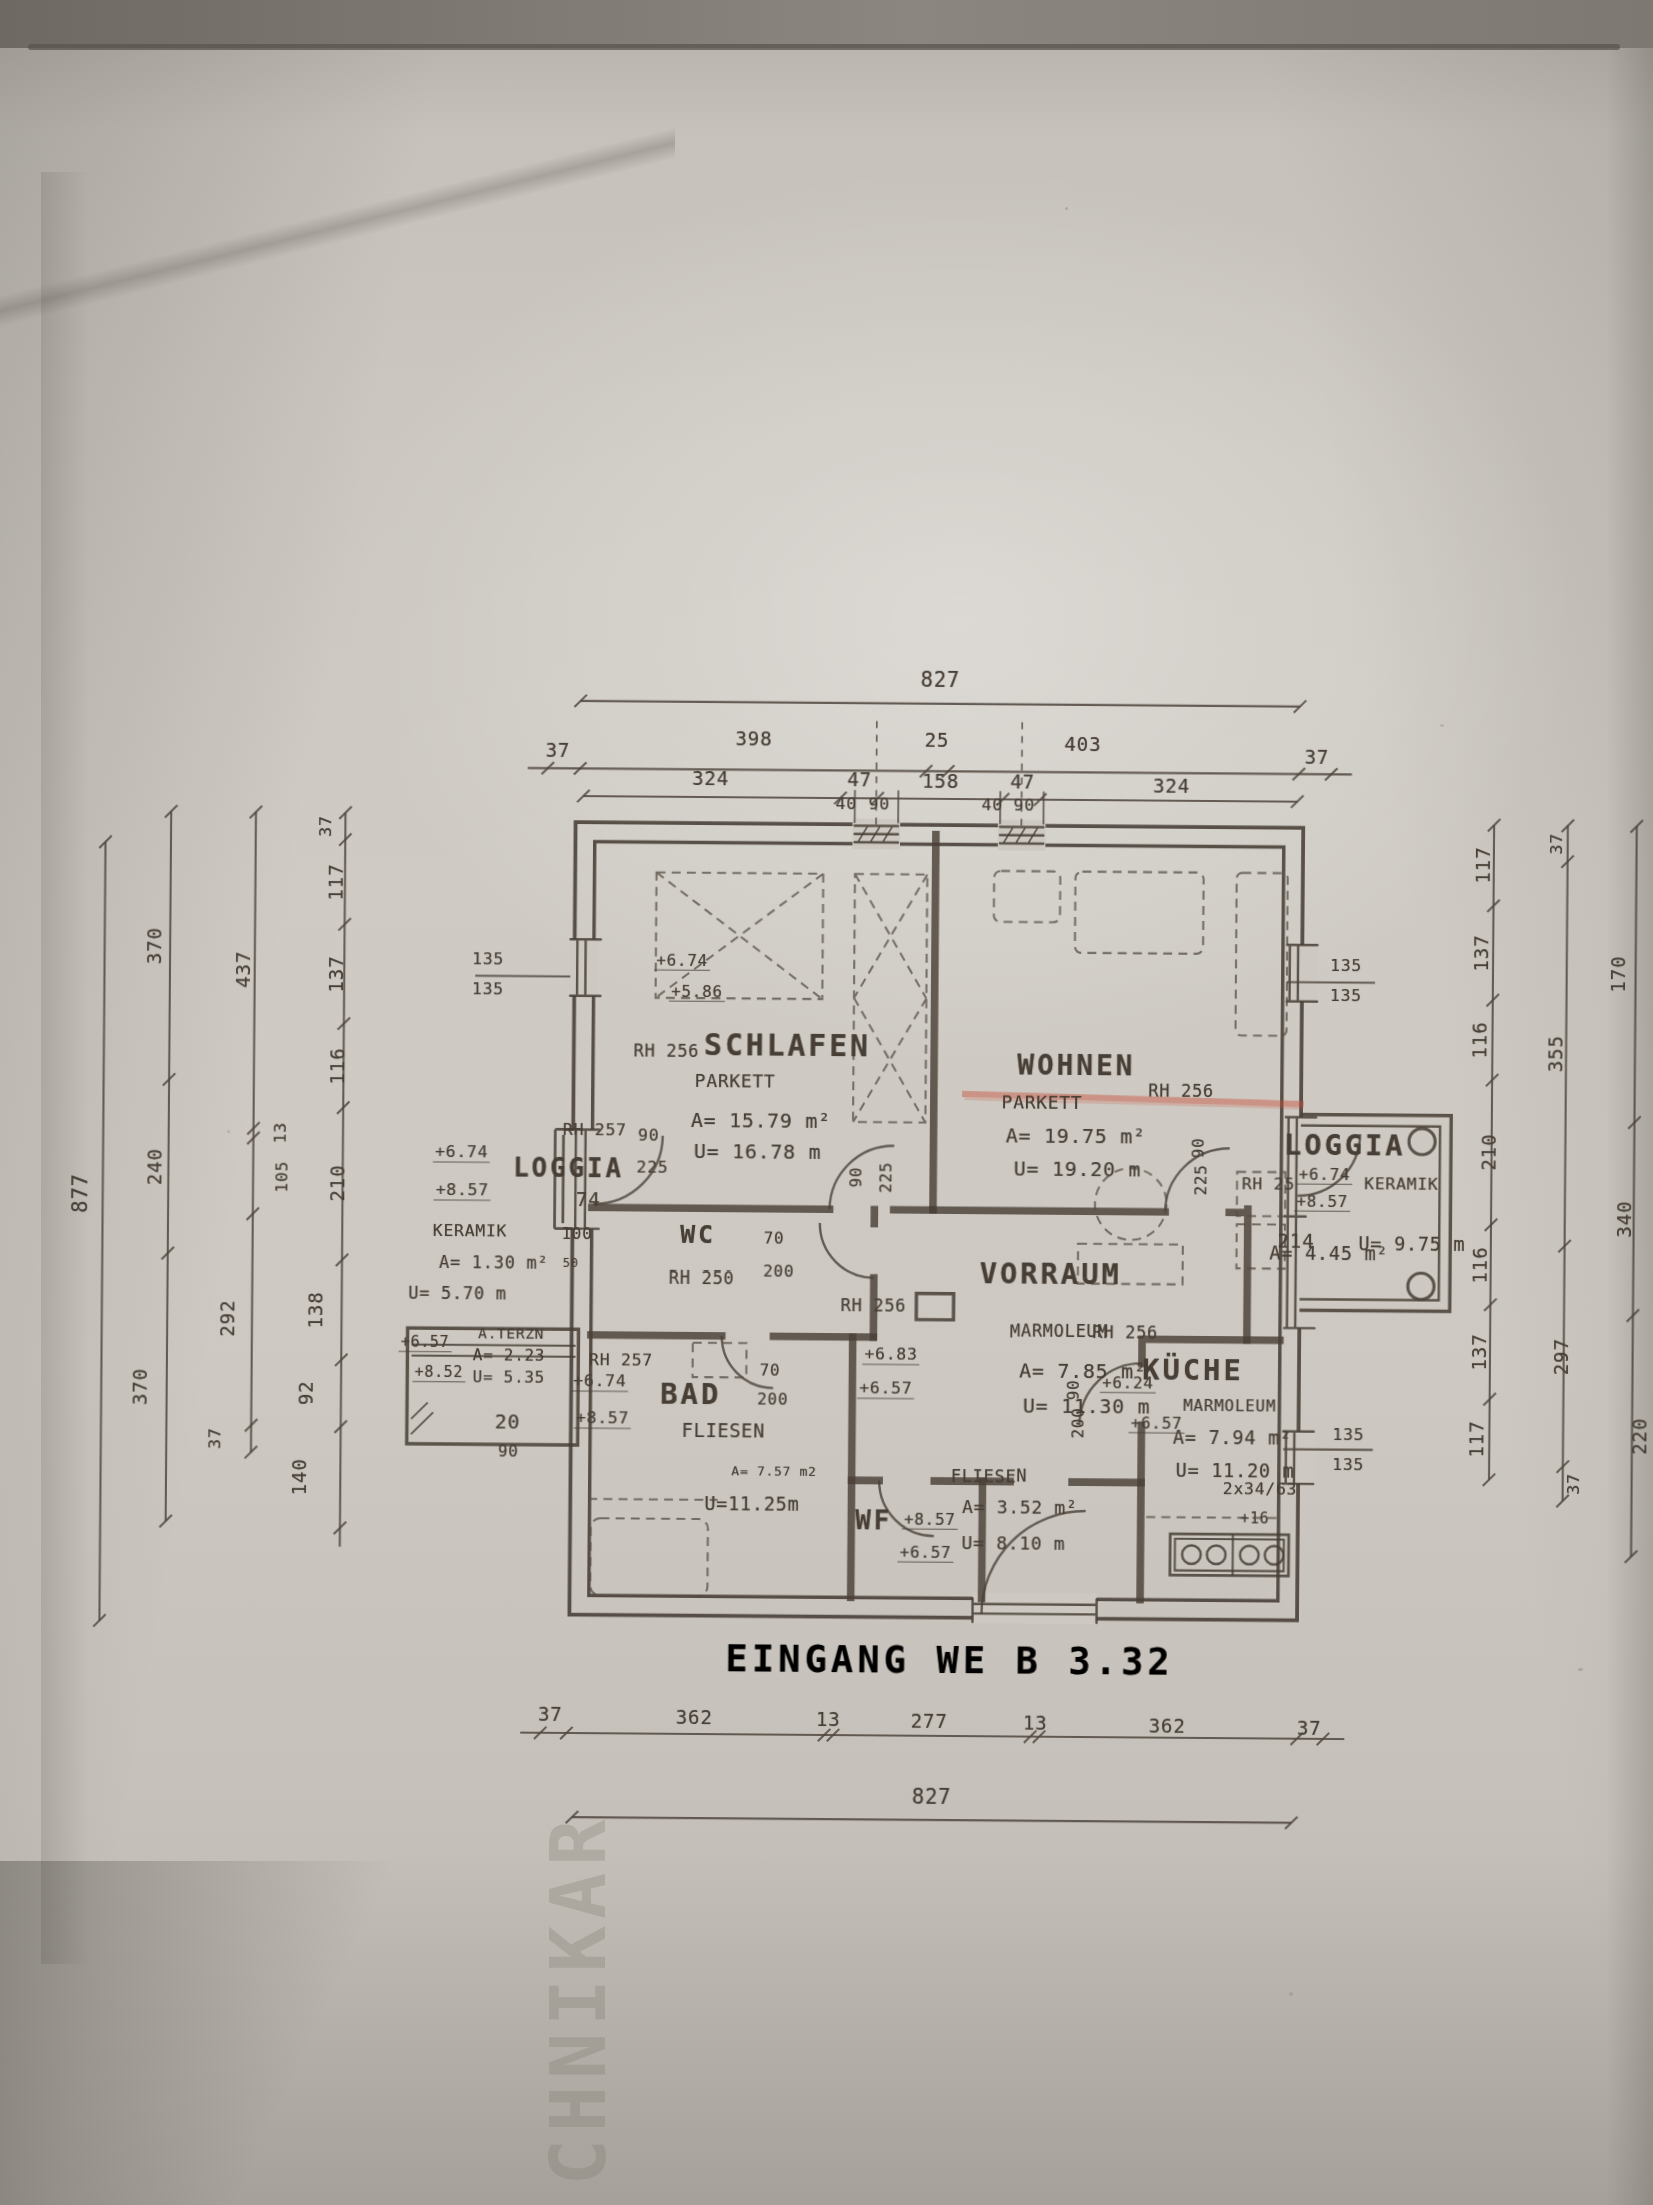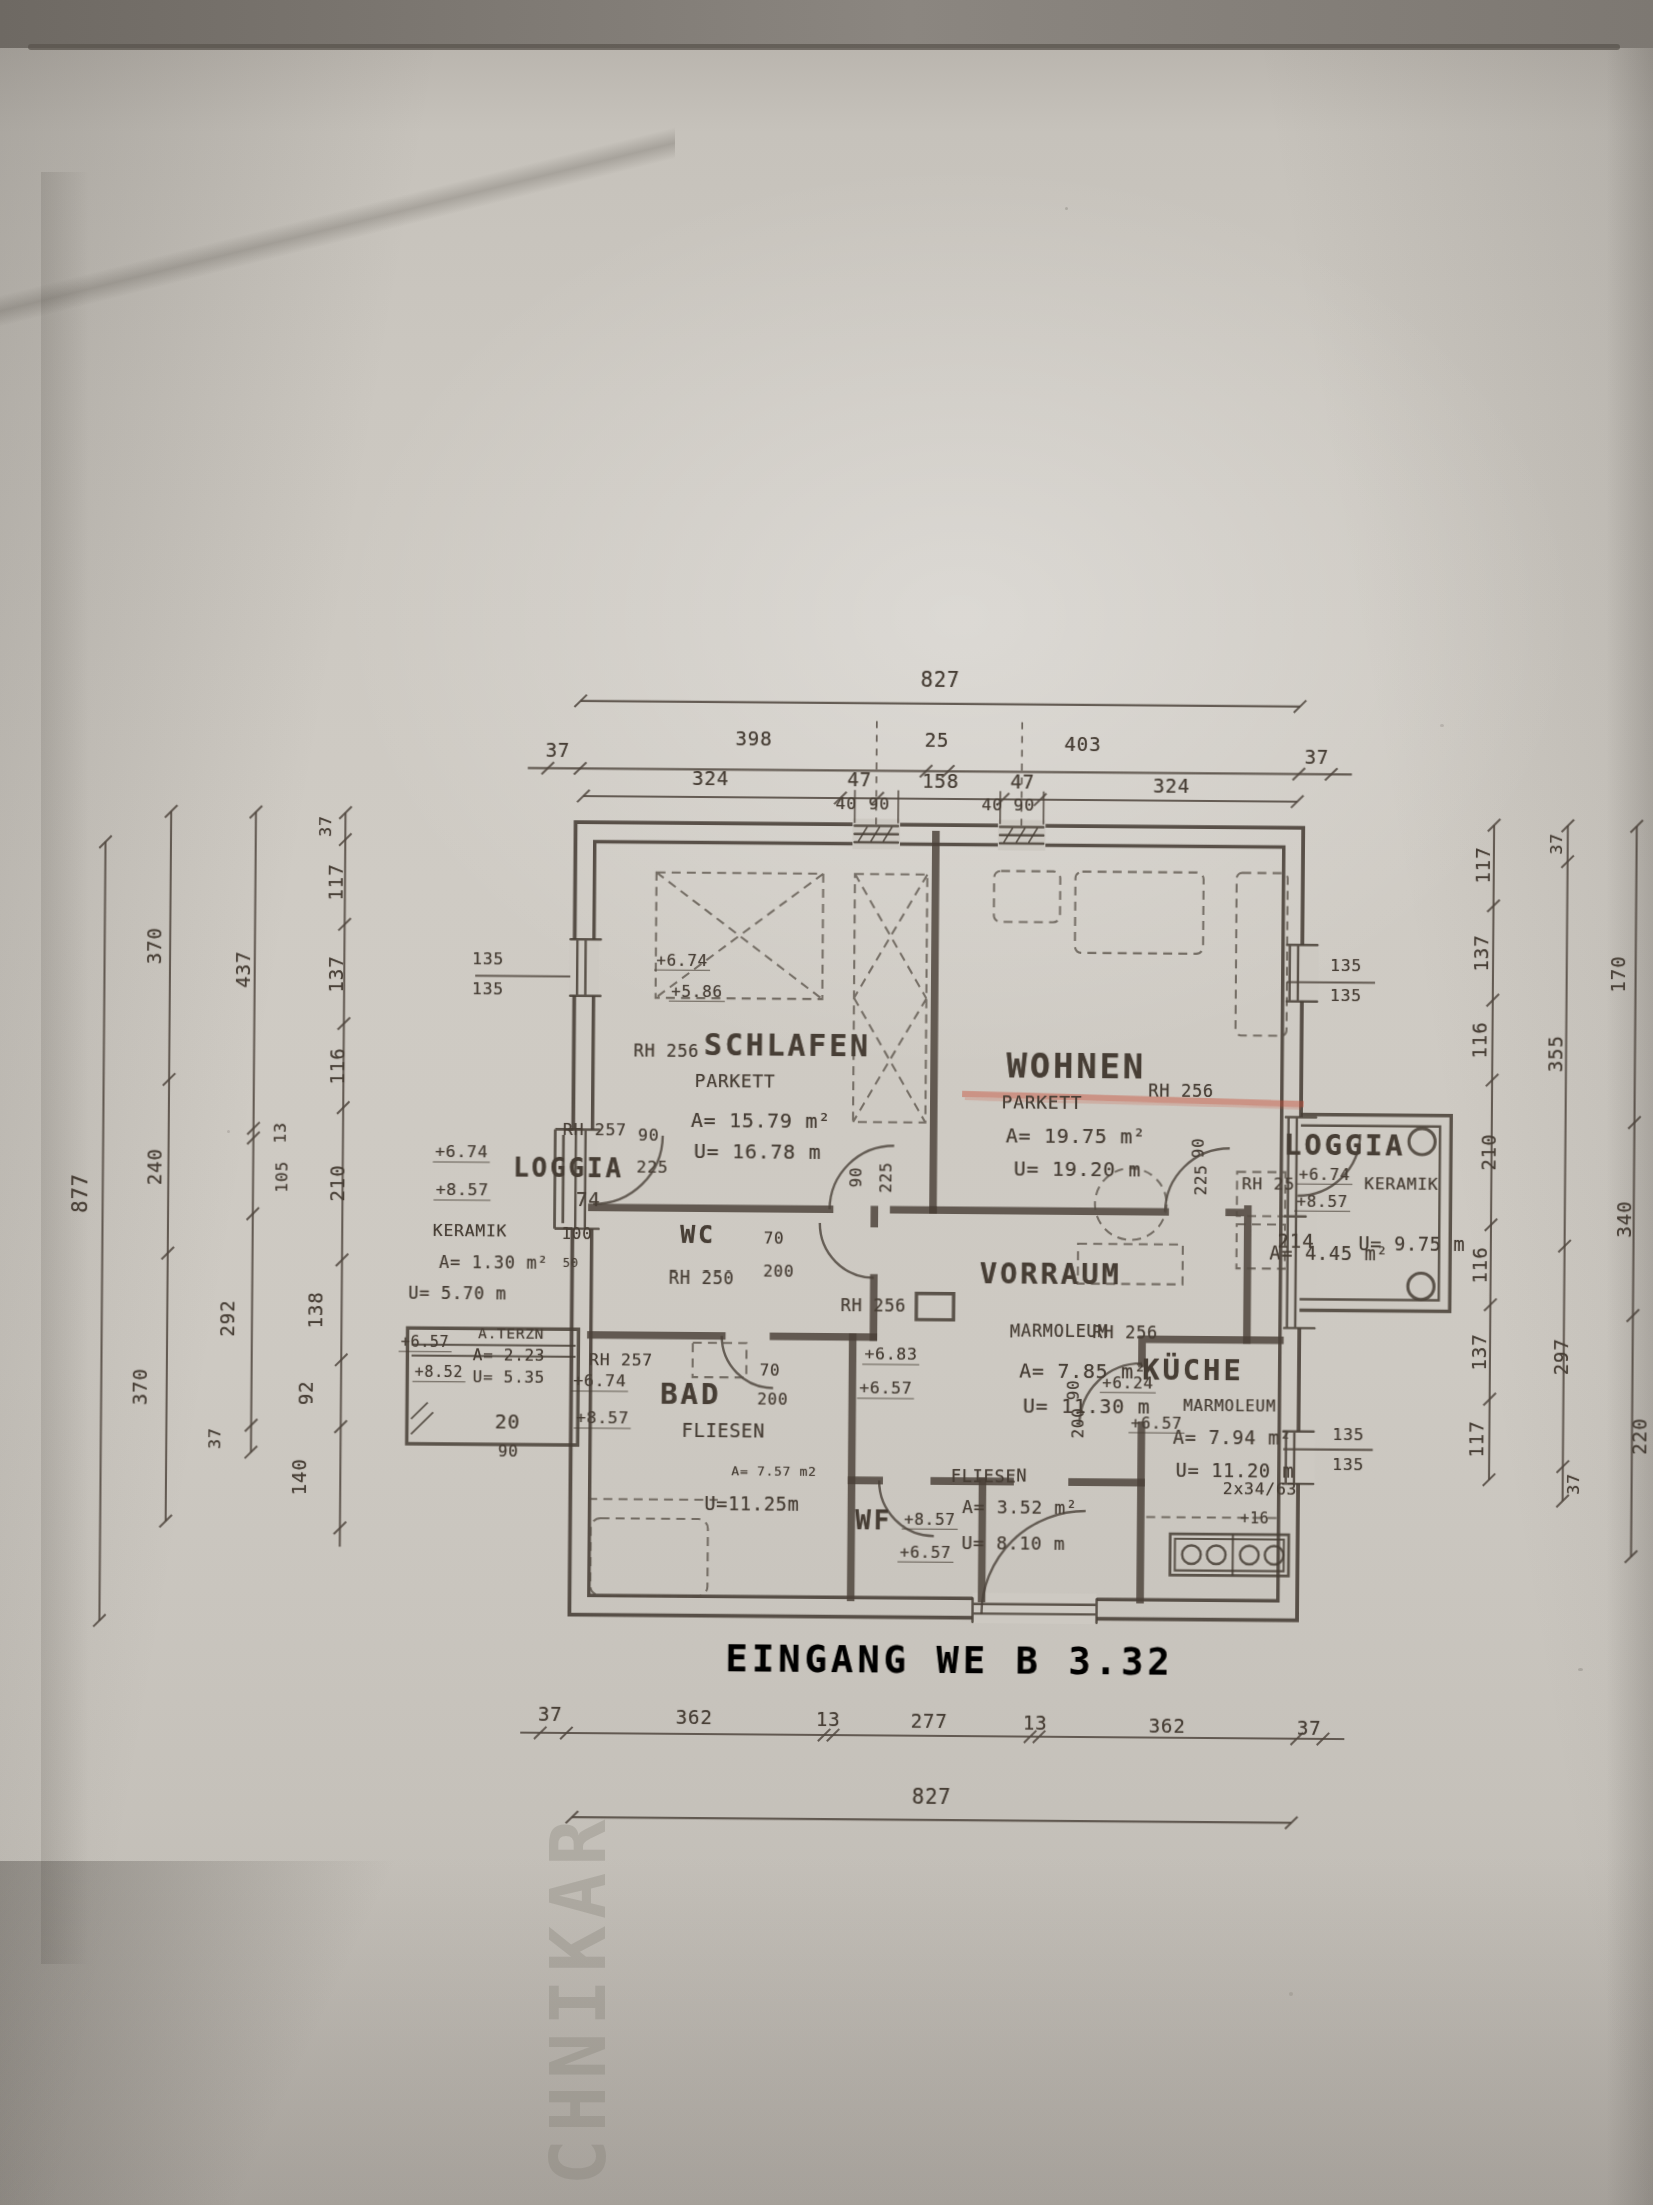--- a/index.html
+++ b/index.html
@@ -269,21 +269,21 @@
         <div class="lbl" style="left: 1345px; top: 992px; font-size: 16.5px; transform: translate(-50%, -50%);">135</div>
         <div class="lbl" style="left: 1351px; top: 1431px; font-size: 16.5px; transform: translate(-50%, -50%);">135</div>
         <div class="lbl" style="left: 1351px; top: 1461px; font-size: 16.5px; transform: translate(-50%, -50%);">135</div>
         <div class="lbl room" style="left: 787px; top: 1046px; font-size: 30px; transform: translate(-50%, -50%);">SCHLAFEN</div>
         <div class="lbl" style="left: 735px; top: 1082px; font-size: 18px; transform: translate(-50%, -50%);">PARKETT</div>
         <div class="lbl" style="left: 761px; top: 1121px; font-size: 20px; transform: translate(-50%, -50%);">A= 15.79 m²</div>
         <div class="lbl" style="left: 758px; top: 1152px; font-size: 20px; transform: translate(-50%, -50%);">U= 16.78 m</div>
         <div class="lbl" style="left: 666px; top: 1053px; font-size: 17px; transform: translate(-50%, -50%);">RH 256</div>
         <div class="lbl ev" style="left: 681px; top: 963px; font-size: 16px; transform: translate(-50%, -50%);">+6.74</div>
         <div class="lbl ev" style="left: 696px; top: 994px; font-size: 16px; transform: translate(-50%, -50%);">+5.86</div>
-        <div class="lbl room" style="left: 1076px; top: 1064px; font-size: 34px; transform: translate(-50%, -50%);">WOHNEN</div>
+        <div class="lbl room" style="left: 1076px; top: 1064px; font-size: 28px; transform: translate(-50%, -50%);">WOHNEN</div>
         <div class="lbl" style="left: 1042px; top: 1101px; font-size: 18px; transform: translate(-50%, -50%);">PARKETT</div>
         <div class="lbl" style="left: 1181px; top: 1089px; font-size: 17px; transform: translate(-50%, -50%);">RH 256</div>
         <div class="lbl" style="left: 1076px; top: 1134px; font-size: 20px; transform: translate(-50%, -50%);">A= 19.75 m²</div>
         <div class="lbl" style="left: 1078px; top: 1167px; font-size: 20px; transform: translate(-50%, -50%);">U= 19.20 m</div>
         <div class="lbl" style="left: 1199px; top: 1145px; font-size: 16px; transform: translate(-50%, -50%) rotate(-90deg);">90</div>
         <div class="lbl" style="left: 1202px; top: 1177px; font-size: 16px; transform: translate(-50%, -50%) rotate(-90deg);">225</div>
         <div class="lbl room" style="left: 569px; top: 1170px; font-size: 26px; transform: translate(-50%, -50%);">LOGGIA</div>
         <div class="lbl" style="left: 589px; top: 1202px; font-size: 19.3px; transform: translate(-50%, -50%);">74</div>
         <div class="lbl" style="left: 471px; top: 1234px; font-size: 16.5px; transform: translate(-50%, -50%);">KERAMIK</div>
         <div class="lbl" style="left: 463px; top: 1265px; font-size: 17px; transform: translate(-50%, -50%); margin-left: 32px;">A= 1.30 m²</div>

